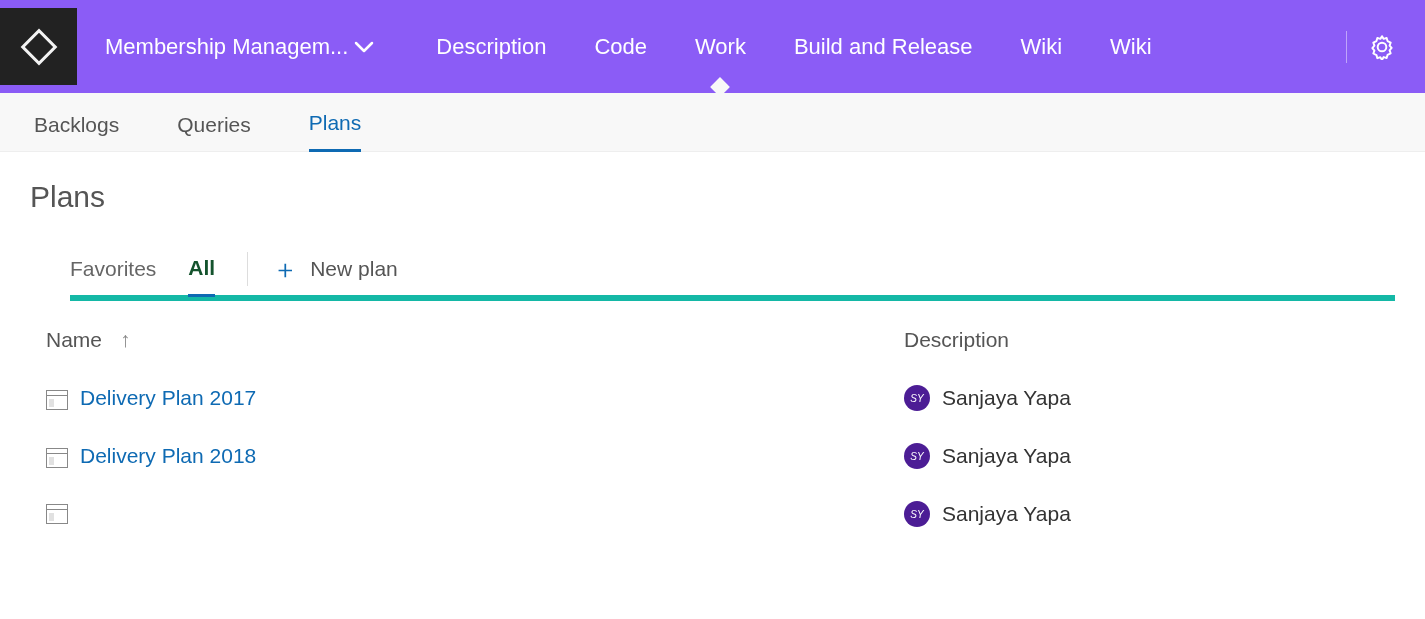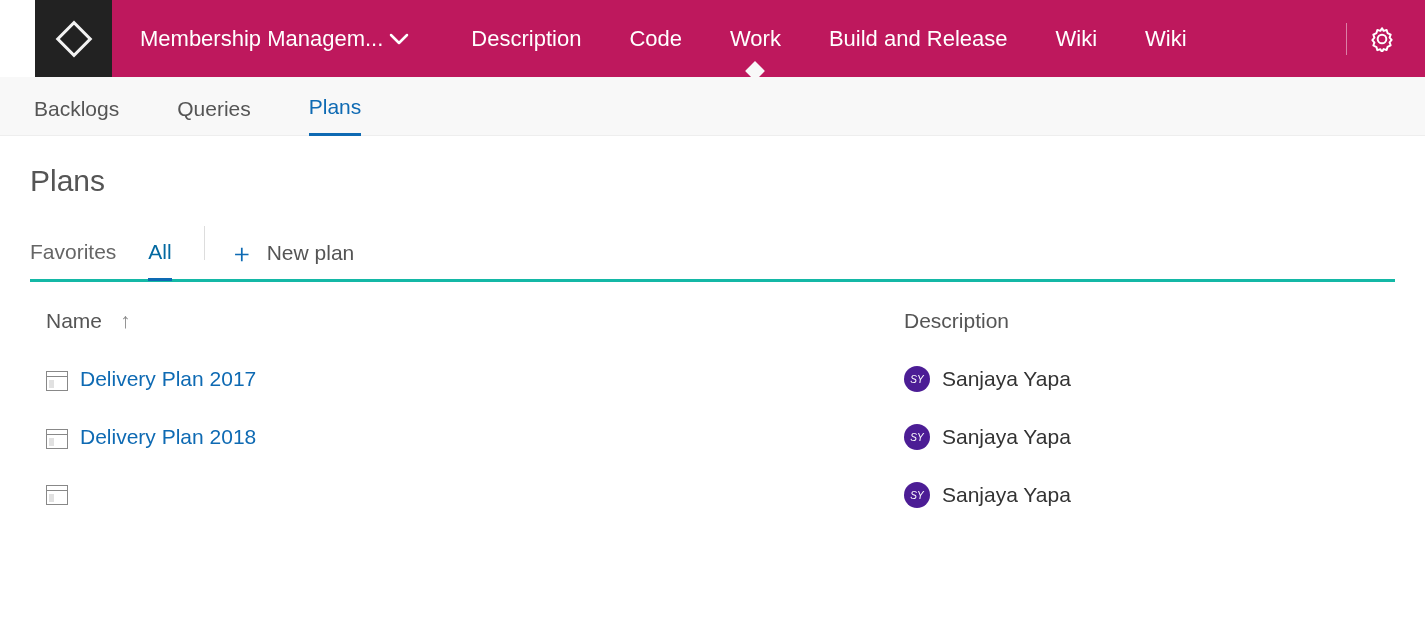--- a/index.html
+++ b/index.html
@@ -7,26 +7,25 @@
     font-family: "Segoe UI", Tahoma, sans-serif;
     color: #333;
     background: #fff;
     width: 1425px;
   }
 
   
   .topnav {
     display: flex;
     align-items: center;
-    background: #be185d;
-    height: 77px;
+    background: #8b5cf6;
+    height: 93px;
     color: #fff;
     font-size: 22px;
     font-weight: 400;
-    margin-left: 35px;
   }
   .logo-cell {
     background: #222;
     width: 77px;
     height: 77px;
     display: flex;
     align-items: center;
     justify-content: center;
     flex-shrink: 0;
   }
@@ -116,32 +115,34 @@
   
   .content { padding: 28px 30px 0 30px; }
   .page-title {
     font-size: 30px;
     font-weight: 400;
     color: #555;
     margin-bottom: 28px;
   }
   .toolbar {
     display: flex;
+    align-items: center;
     font-size: 21px;
-    border-bottom: 3px solid #14b8a6;
+    border-bottom: 6px solid #14b8a6;
+    margin-left: 40px;
   }
   .filter-item {
     padding: 14px 0 14px 0;
     margin-right: 32px;
     color: #666;
     cursor: pointer;
   }
   .filter-item.active {
-    color: #0369a1;
-    font-weight: 400;
+    color: #14532d;
+    font-weight: 700;
     border-bottom: 3px solid #0e6ab3;
     margin-bottom: -2px;
   }
   .toolbar-divider {
     width: 1px;
     height: 34px;
     background: #ddd;
     margin: 0 24px 0 0;
   }
   .new-plan {

